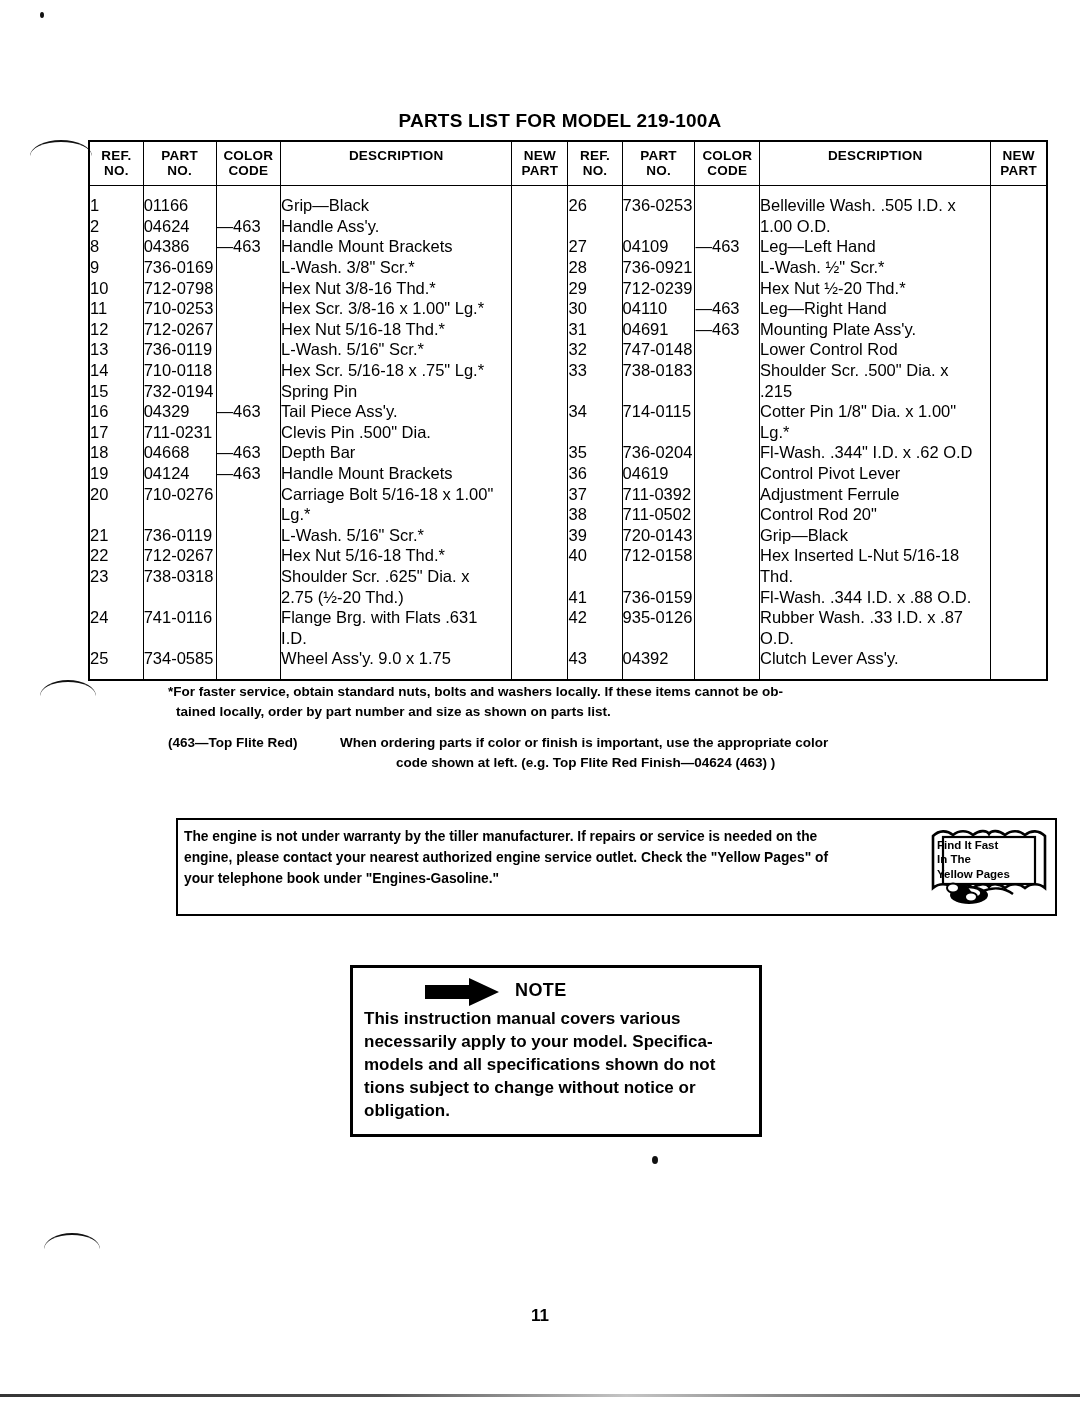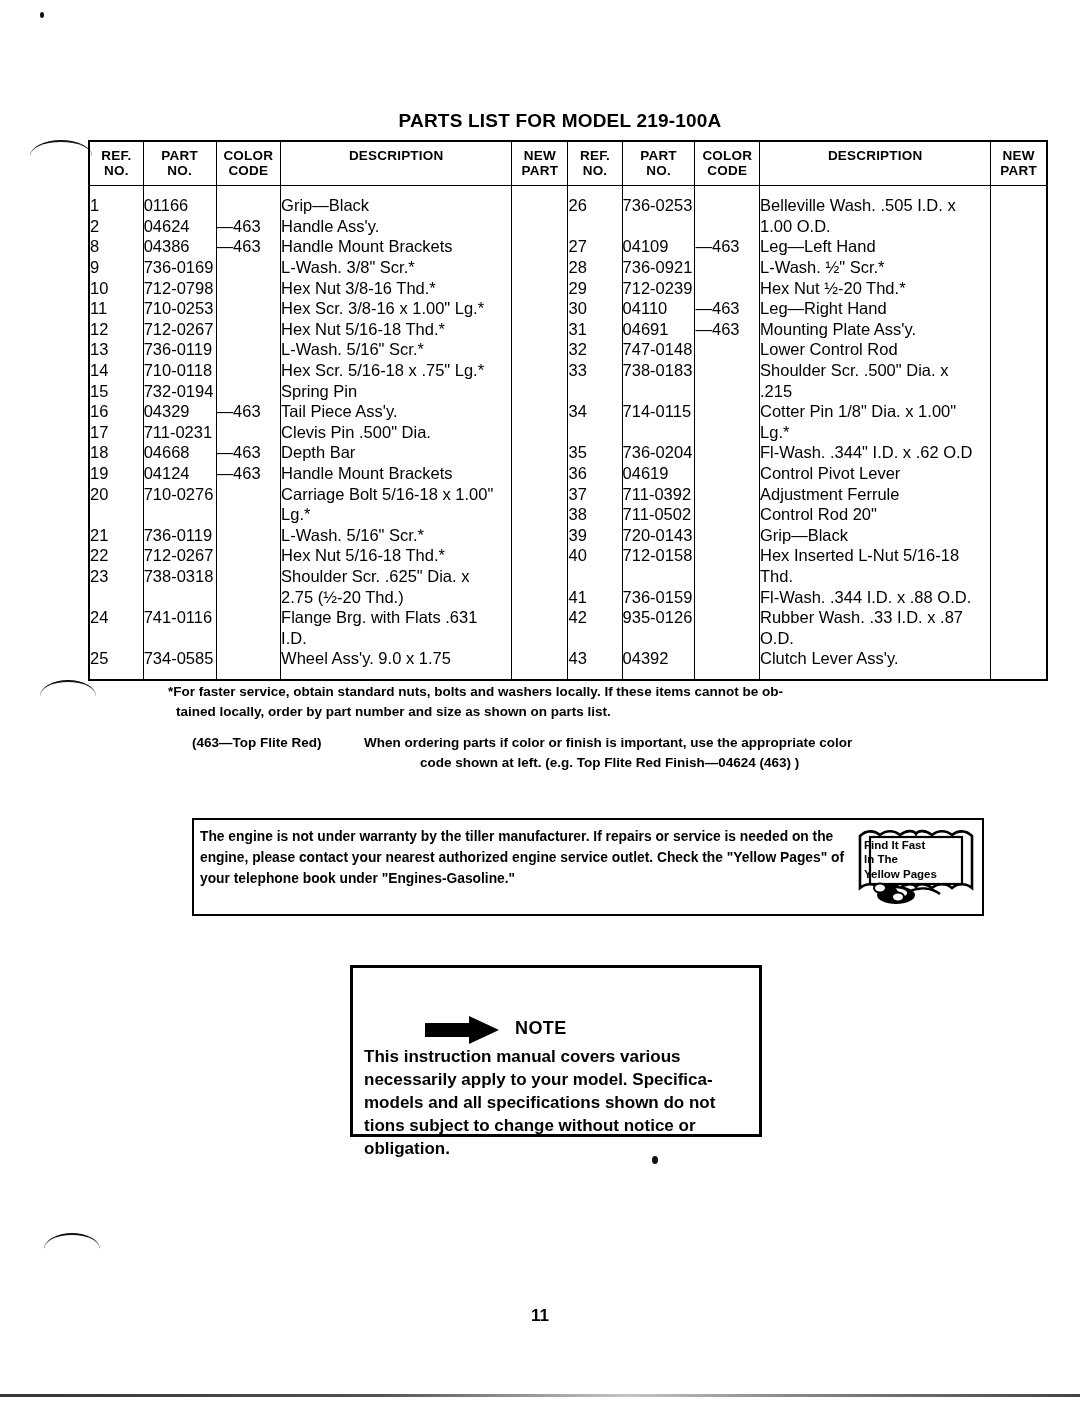--- a/index.html
+++ b/index.html
@@ -99,29 +99,29 @@
     line-height: 1.45;
     font-weight: bold;
   }
   #footnote-star {
     left: 168px; top: 682px; width: 752px;
     text-align: justify;
   }
   #footnote-star .ln2 { padding-left: 8px; }
   #footnote-color { left: 168px; top: 733px; width: 760px; }
   #footnote-color .fc-row { display: flex; }
-  #footnote-color .fc-label { width: 172px; flex: none; margin-left: 24px; }
+  #footnote-color .fc-label { width: 172px; flex: none; }
   #footnote-color .fc-text { flex: 1; }
   #footnote-color .fc-text .ln2 { padding-left: 56px; }
 
   
   #warranty-box {
     position: absolute;
-    left: 192px; top: 818px;
-    width: 792px; height: 98px;
+    left: 176px; top: 818px;
+    width: 881px; height: 98px;
     border: 2px solid #000;
     box-sizing: border-box;
   }
   #warranty-text {
     position: absolute;
     left: 6px; top: 7px;
     width: 700px;
     font-size: 13.8px;
     line-height: 1.52;
     font-weight: bold;
@@ -147,21 +147,20 @@
     position: absolute;
     left: 350px; top: 965px;
     width: 412px; height: 172px;
     border: 3px solid #000;
     box-sizing: border-box;
     background: #fff;
   }
   #note-head {
     position: relative;
     height: 40px;
-    margin-top: 38px;
   }
   #note-arrow {
     position: absolute;
     left: 72px; top: 10px;
     width: 74px; height: 28px;
   }
   #note-label {
     position: absolute;
     left: 162px; top: 12px;
     font-size: 18px;

